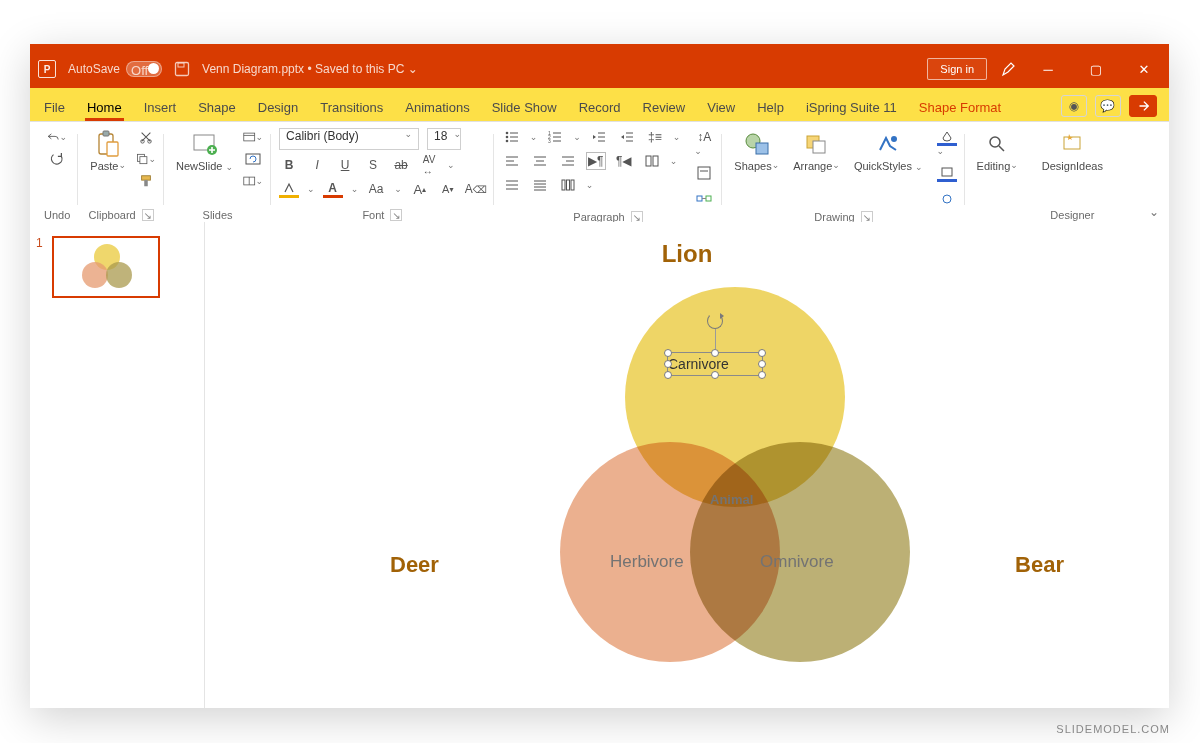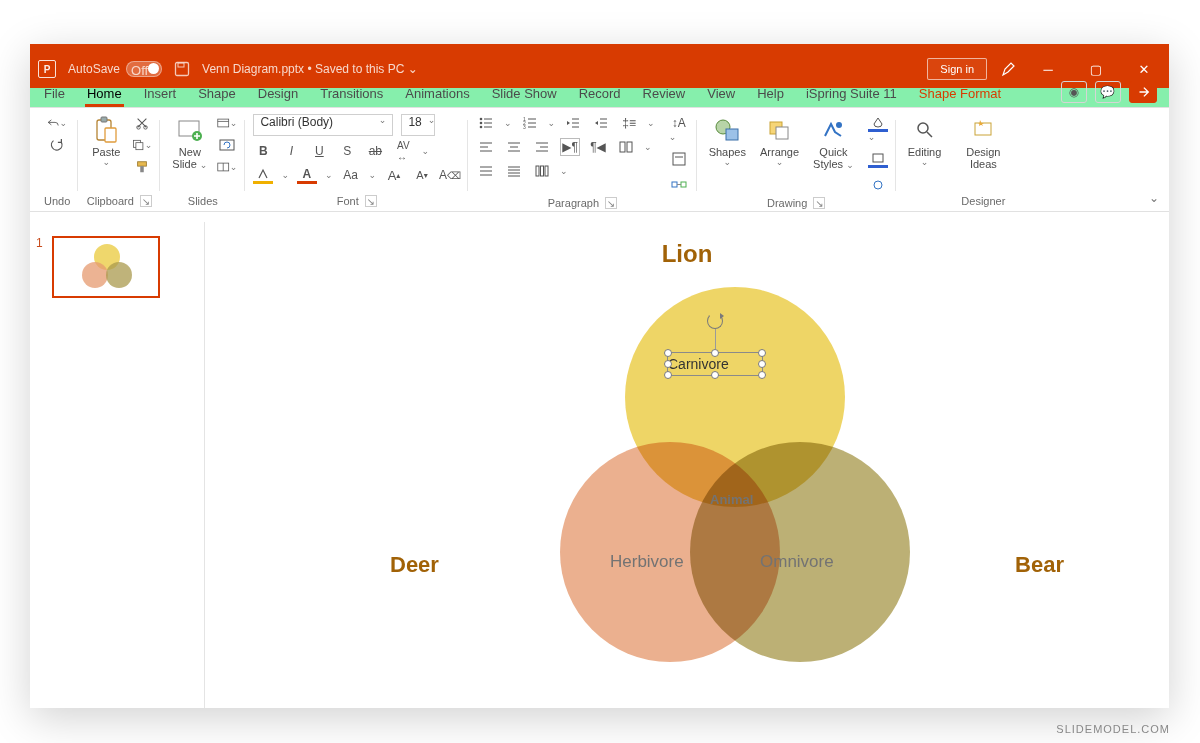--- a/index.html
+++ b/index.html
@@ -11,36 +11,36 @@
   .autosave{display:flex;align-items:center;gap:6px;font-size:12px;color:#f7d8cc;}
   .toggle{width:36px;height:16px;border-radius:8px;background:rgba(255,255,255,.25);border:1px solid rgba(255,255,255,.4);position:relative;}
   .toggle::after{content:"";position:absolute;right:2px;top:1px;width:11px;height:11px;border-radius:50%;background:#fff;}
   .toggle-label{font-size:13px;color:#f7d8cc;position:absolute;left:4px;top:1px;}
   .title-save-icon{width:16px;height:16px;opacity:.85;}
   .doc-title{color:#f7d8cc;font-size:12px;}
   .searchbox{flex:0 0 300px;margin-left:30px;height:26px;background:rgba(255,255,255,.18);border-radius:3px;display:flex;align-items:center;padding:0 10px;color:#f7d8cc;font-size:12px;gap:8px;}
   .titlebar-right{margin-left:auto;display:flex;align-items:center;gap:14px;}
   .signin{height:22px;padding:0 12px;border:1px solid rgba(255,255,255,.6);border-radius:2px;display:flex;align-items:center;color:#fff;font-size:11px;background:rgba(255,255,255,.05);}
   .winbtn{width:34px;height:30px;display:flex;align-items:center;justify-content:center;color:#fff;font-size:13px;}
-  .tabs{height:20px;background:#86efac;border-bottom:1px solid #e1e1e1;display:flex;align-items:flex-end;padding:0 12px;gap:18px;font-size:13px;color:#4b4b4b;}
+  .tabs{height:34px;background:#fde047;border-bottom:1px solid #e1e1e1;display:flex;align-items:flex-end;padding:0 12px;gap:18px;font-size:13px;color:#4b4b4b;}
   .tab{padding:6px 2px;cursor:pointer;}
   .tab.active{color:#000;border-bottom:3px solid #d83b01;padding-bottom:3px;font-weight:400;}
   .tab.context{color:#d83b01;}
   .tabs-right{margin-left:auto;display:flex;align-items:center;gap:8px;padding-bottom:4px;}
   .rtab{height:22px;min-width:26px;border:1px solid #d5d5d5;border-radius:3px;display:flex;align-items:center;justify-content:center;font-size:12px;color:#555;}
   .rtab.share{background:#d83b01;color:#fff;border-color:#d83b01;width:28px;}
   .ribbon{height:104px;border-bottom:1px solid #e1e1e1;display:flex;padding:6px 6px 0 6px;background:#fff;font-size:11px;color:#4b4b4b;position:relative;}
   .group{display:flex;flex-direction:column;align-items:center;padding:0 8px;position:relative;}
   .group::after{content:"";position:absolute;right:0;top:6px;bottom:20px;width:1px;background:#e5e5e5;}
   .group.noborder::after{display:none;}
   .group-body{display:flex;align-items:flex-start;gap:6px;flex:1;}
   .group-label{font-size:11px;color:#6a6a6a;padding:3px 0 4px 0;display:flex;align-items:center;gap:6px;}
   .bigbtn{display:flex;flex-direction:column;align-items:center;gap:2px;font-size:11px;color:#4b4b4b;padding:2px 4px;min-width:40px;}
   .bigbtn .ico{width:26px;height:28px;display:flex;align-items:center;justify-content:center;}
-  .bigbtn .lbl{display:flex;flex-direction:column;align-items:center;line-height:1.1;}
+  .bigbtn .lbl{display:flex;flex-direction:row;align-items:center;line-height:1.1;}
   .col{display:flex;flex-direction:column;gap:4px;}
   .row4{display:flex;gap:8px;align-items:center;}
   .smbtn{width:20px;height:18px;display:flex;align-items:center;justify-content:center;font-size:12px;color:#555;}
   .fontbox{height:22px;border:1px solid #cfcfcf;display:flex;padding:0 6px;font-size:12px;color:#333;gap:6px;}
   .fontname{width:140px;}
   .fontsize{width:34px;}
   .chev{font-size:9px;color:#777;}
   .launcher{font-size:10px;color:#888;border:1px solid #ccc;width:12px;height:12px;display:flex;align-items:center;justify-content:center;}
   .under{border-bottom:3px solid #d83b01;}
   .under-gold{border-bottom:3px solid #f0b000;}

